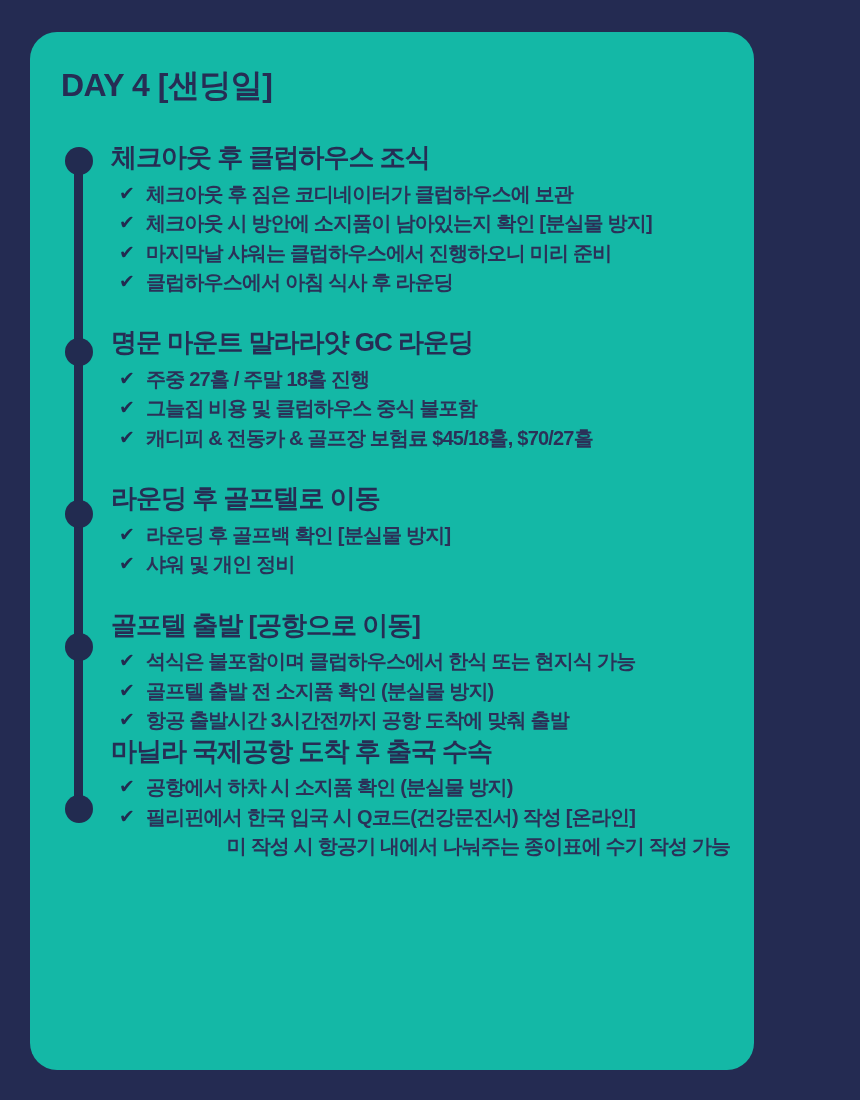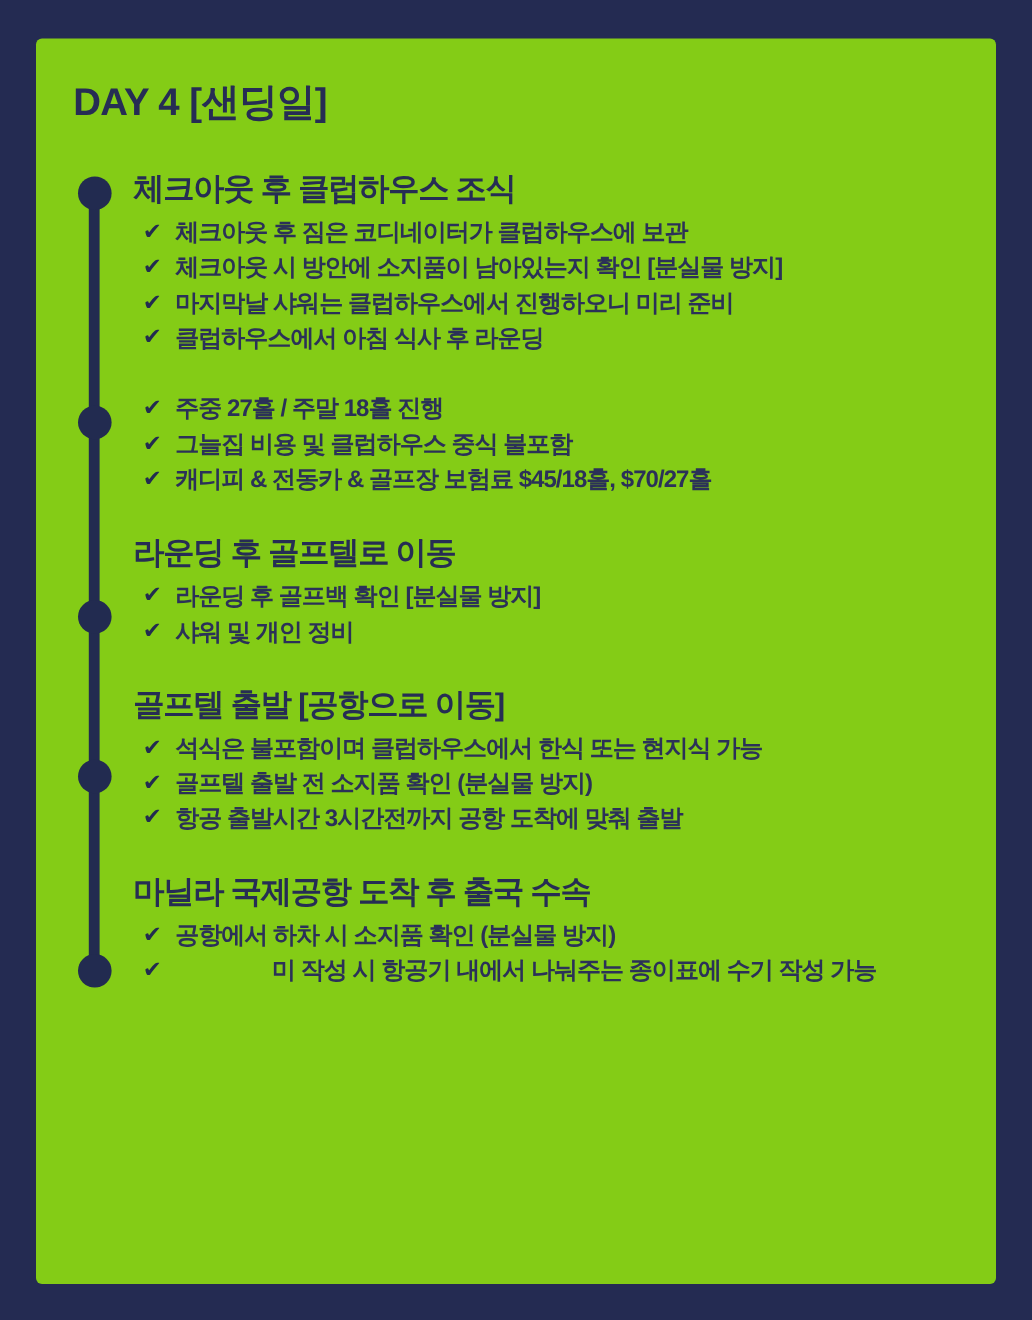--- a/index.html
+++ b/index.html
@@ -12,24 +12,24 @@
     background: #242b52;
     font-family: "Liberation Sans", "DejaVu Sans", sans-serif;
     -webkit-font-smoothing: antialiased;
     overflow: hidden;
   }
 
   #card {
     position: absolute;
     left: 30px;
     top: 32px;
-    width: 800px;
+    width: 724px;
     height: 1038px;
-    background: #84cc16;
-    border-radius: 5px;
+    background: #14b8a6;
+    border-radius: 27px;
     box-sizing: border-box;
     overflow: hidden;
   }
 
   #page-title {
     position: absolute;
     left: 31px;
     top: 32px;
     font-size: 32px;
     font-weight: 700;
@@ -135,20 +135,21 @@
       <div class="section">
         <div class="section-heading">체크아웃 후 클럽하우스 조식</div>
         <ul class="bullets">
           <li class="bullet"><span class="check-icon">✔</span><span>체크아웃 후 짐은 코디네이터가 클럽하우스에 보관</span></li>
           <li class="bullet"><span class="check-icon">✔</span><span>체크아웃 시 방안에 소지품이 남아있는지 확인 [분실물 방지]</span></li>
           <li class="bullet"><span class="check-icon">✔</span><span>마지막날 샤워는 클럽하우스에서 진행하오니 미리 준비</span></li>
           <li class="bullet"><span class="check-icon">✔</span><span>클럽하우스에서 아침 식사 후 라운딩</span></li>
         </ul>
       </div>
       <div class="section" style="margin-top: 30px;">
+        <div class="section-heading">명문 마운트 말라라얏 GC 라운딩</div>
         <ul class="bullets">
           <li class="bullet"><span class="check-icon">✔</span><span>주중 27홀 / 주말 18홀 진행</span></li>
           <li class="bullet"><span class="check-icon">✔</span><span>그늘집 비용 및 클럽하우스 중식 불포함</span></li>
           <li class="bullet"><span class="check-icon">✔</span><span>캐디피 &amp; 전동카 &amp; 골프장 보험료 $45/18홀, $70/27홀</span></li>
         </ul>
       </div>
       <div class="section" style="margin-top: 30px;">
         <div class="section-heading">라운딩 후 골프텔로 이동</div>
         <ul class="bullets">
           <li class="bullet"><span class="check-icon">✔</span><span>라운딩 후 골프백 확인 [분실물 방지]</span></li>
@@ -156,22 +157,22 @@
         </ul>
       </div>
       <div class="section" style="margin-top: 30px;">
         <div class="section-heading">골프텔 출발 [공항으로 이동]</div>
         <ul class="bullets">
           <li class="bullet"><span class="check-icon">✔</span><span>석식은 불포함이며 클럽하우스에서 한식 또는 현지식 가능</span></li>
           <li class="bullet"><span class="check-icon">✔</span><span>골프텔 출발 전 소지품 확인 (분실물 방지)</span></li>
           <li class="bullet"><span class="check-icon">✔</span><span>항공 출발시간 3시간전까지 공항 도착에 맞춰 출발</span></li>
         </ul>
       </div>
-      <div class="section" style="margin-top: 30px;">
+      <div class="section" style="">
         <div class="section-heading">마닐라 국제공항 도착 후 출국 수속</div>
         <ul class="bullets">
           <li class="bullet"><span class="check-icon">✔</span><span>공항에서 하차 시 소지품 확인 (분실물 방지)</span></li>
-          <li class="bullet"><span class="check-icon">✔</span><span class="bullet-subline">미 작성 시 항공기 내에서 나눠주는 종이표에 수기 작성 가능</span></li>
+          <li class="bullet"><span class="check-icon">✔</span><span>필리핀에서 한국 입국 시 Q코드(건강문진서) 작성 [온라인]</span><span class="bullet-subline">미 작성 시 항공기 내에서 나눠주는 종이표에 수기 작성 가능</span></li>
         </ul>
       </div>
     </div>
 
 </div>
 
 </body></html>

